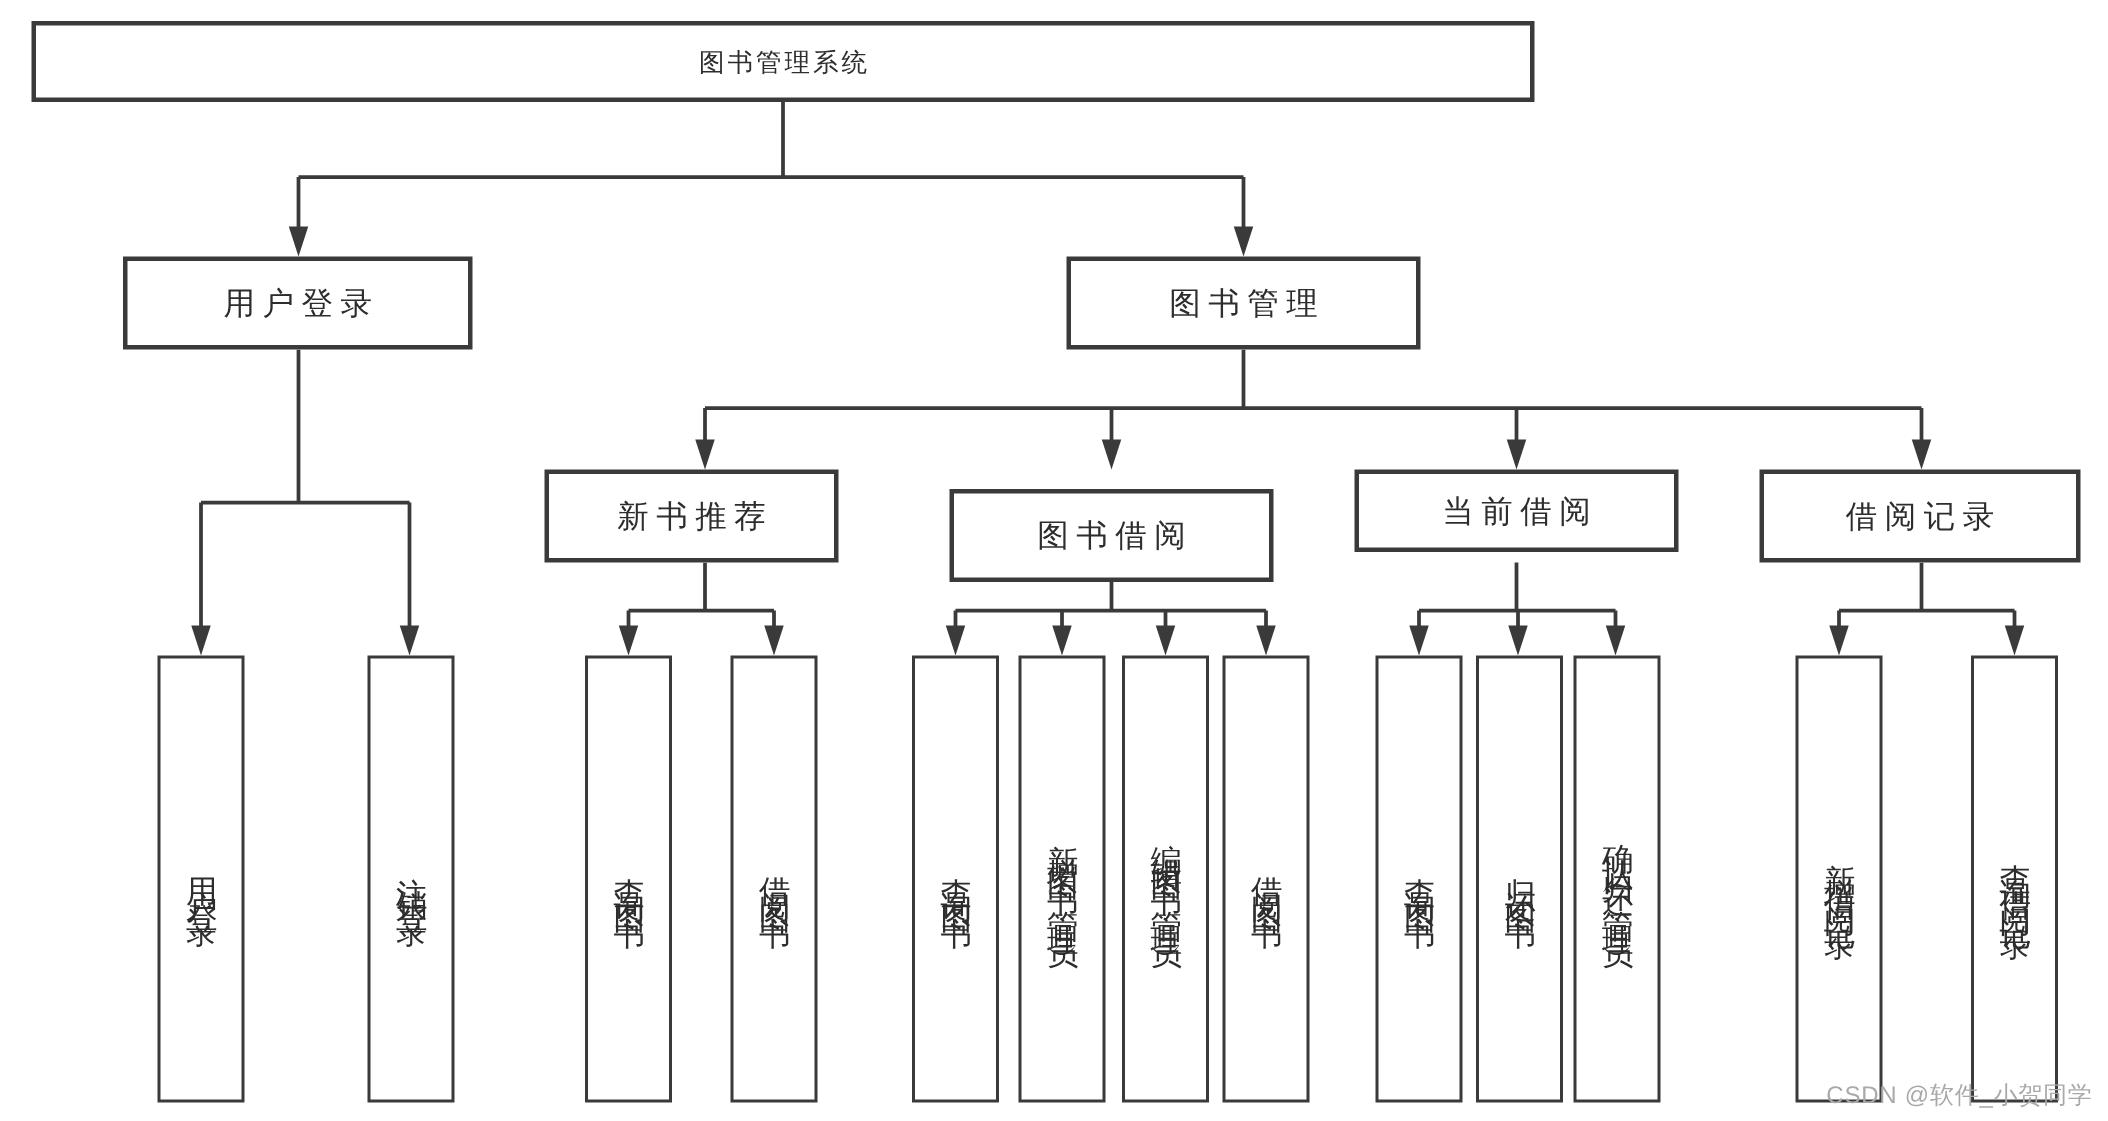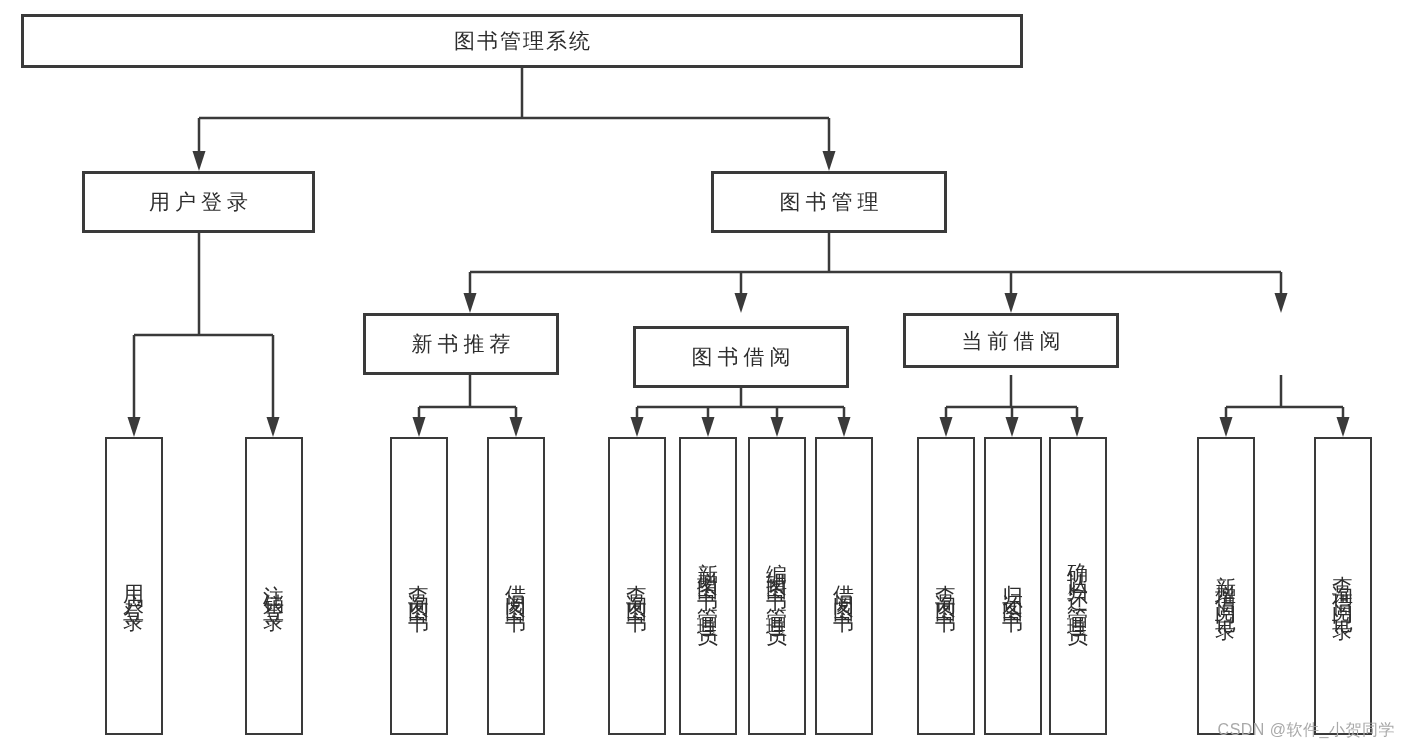--- a/index.html
+++ b/index.html
@@ -30,21 +30,21 @@
     justify-content: center;
     text-align: center;
   }
   .node-h {
     font-size: 21px;
     letter-spacing: 5px;
     text-indent: 5px; 
     white-space: nowrap;
   }
   .node-root {
-    font-size: 21px;
+    font-size: 17px;
     letter-spacing: 2px;
     text-indent: 2px;
     text-align: right;
   }
   .node-v {
     writing-mode: vertical-rl;
     font-size: 21px;
     letter-spacing: 9px;
     border-width: 2.5px;
     line-height: 1;
@@ -96,20 +96,21 @@
   </svg>
 
   <div class="node node-h node-root" style="left:21px; top:14px; width:1002px; height:54px;">图书管理系统</div>
 
   <div class="node node-h" style="left:82px; top:171px; width:233px; height:62px;">用户登录</div>
   <div class="node node-h" style="left:711px; top:171px; width:236px; height:62px;">图书管理</div>
 
   <div class="node node-h" style="left:363px; top:313px; width:196px; height:62px;">新书推荐</div>
   <div class="node node-h" style="left:633px; top:326px; width:216px; height:62px;">图书借阅</div>
   <div class="node node-h" style="left:903px; top:313px; width:216px; height:55px;">当前借阅</div>
+  <div class="node node-h" style="left:1173px; top:313px; width:214px; height:62px;">借阅记录</div>
 
   <div class="node node-v" style="left:105px; top:437px; width:58px; height:298px;">用户登录</div>
   <div class="node node-v" style="left:245px; top:437px; width:58px; height:298px;">注销登录</div>
 
   <div class="node node-v" style="left:390px; top:437px; width:58px; height:298px;">查询图书</div>
   <div class="node node-v" style="left:487px; top:437px; width:58px; height:298px;">借阅图书</div>
 
   <div class="node node-v" style="left:608px; top:437px; width:58px; height:298px;">查询图书</div>
   <div class="node node-v" style="left:679px; top:437px; width:58px; height:298px;">新增图书（管理员）</div>
   <div class="node node-v" style="left:748px; top:437px; width:58px; height:298px;">编辑图书（管理员）</div>

